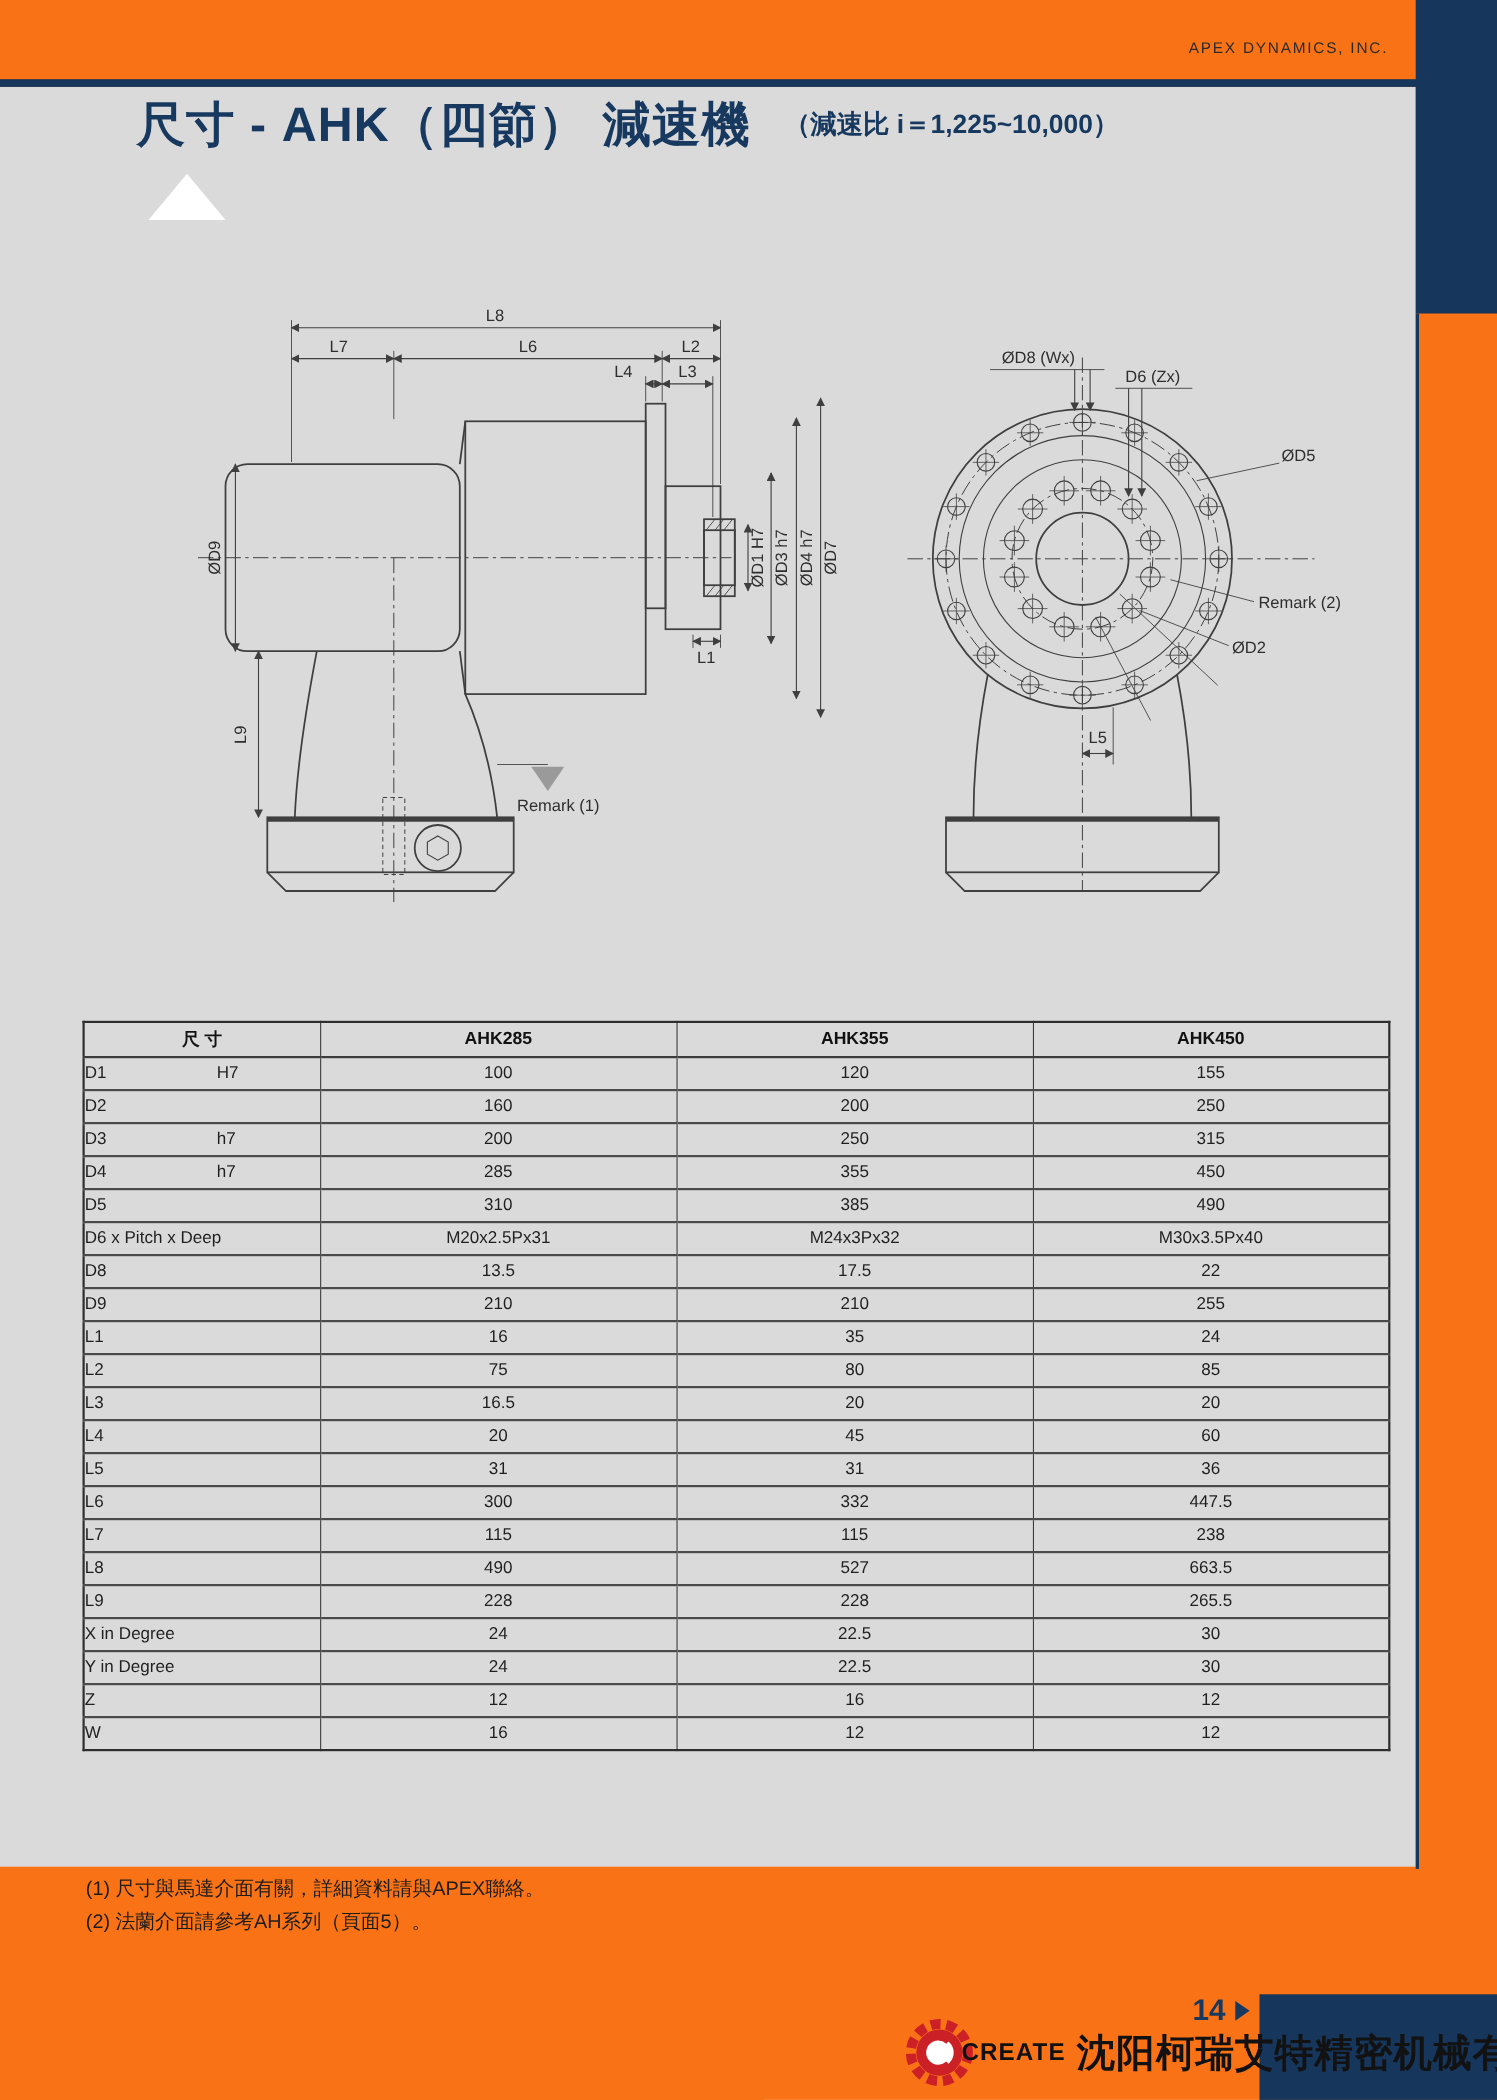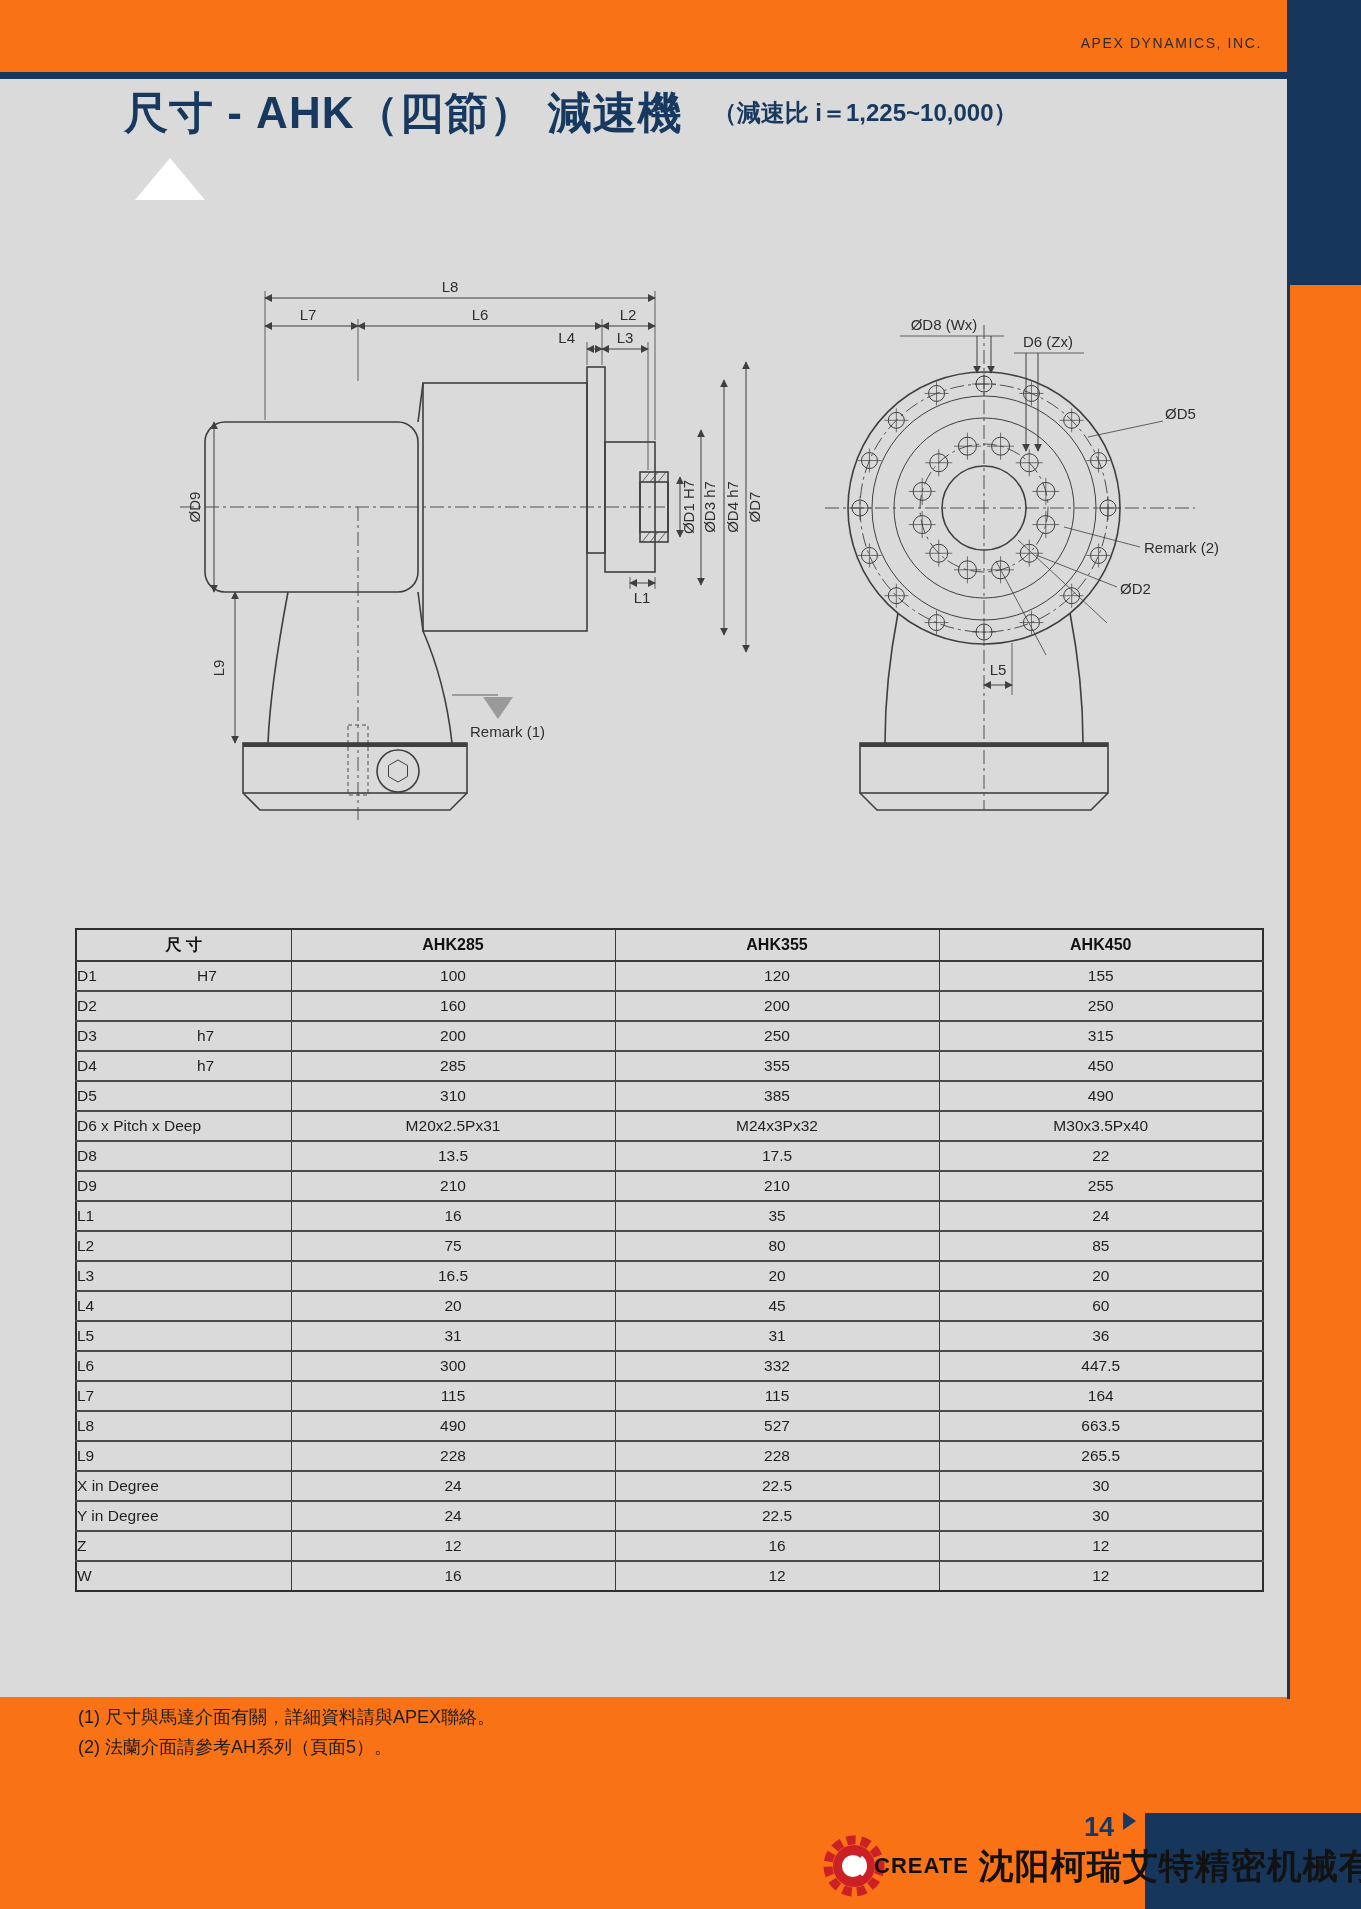--- a/index.html
+++ b/index.html
@@ -29,21 +29,21 @@
   .dim-table{position:absolute;left:75px;top:928px;width:1188px;border-collapse:collapse;
              table-layout:fixed;border:2.5px solid #2e2e2e;}
   .dim-table th{height:30px;font-size:16px;font-weight:bold;color:#111;
                 border-left:1.5px solid #3c3c3c;border-bottom:2px solid #3c3c3c;text-align:center;padding:0;}
   .dim-table td{height:28px;font-size:15.5px;color:#1f1f1f;text-align:center;padding:0;
                 border-left:1.5px solid #3c3c3c;border-top:2px solid #4a4a4a;}
   .dim-table td.c-dim{text-align:left;}
   .dim-label{display:inline-block;min-width:120px;}
   .col-dim{width:215px;} .col-val{width:324px;}
   .notes{position:absolute;left:78px;top:1702px;font-size:18px;color:#1c1c1c;line-height:30px;}
-  .pagenum{position:absolute;left:1084px;top:1812px;display:flex;gap:9px;
+  .pagenum{position:absolute;left:1084px;top:1812px;display:flex;align-items:center;gap:9px;
            font-size:27px;font-weight:bold;color:#17395f;z-index:2;}
   .page-arrow{width:0;height:0;border-top:9px solid transparent;border-bottom:9px solid transparent;
               border-left:13px solid #17395f;}
   .footer-logo{position:absolute;left:822px;top:1834px;display:flex;align-items:center;z-index:3;}
   .create-text{font-size:22px;font-weight:800;color:#111;margin-left:-12px;letter-spacing:1px;}
   .company{font-size:35px;font-weight:bold;color:#121212;margin-left:10px;letter-spacing:1px;white-space:nowrap;}
 </style>
 </head>
 <body>
 
@@ -378,21 +378,21 @@
         <tr>
           <td class="c-dim"><span class="dim-label">L6</span></td>
           <td>300</td>
           <td>332</td>
           <td>447.5</td>
         </tr>
         <tr>
           <td class="c-dim"><span class="dim-label">L7</span></td>
           <td>115</td>
           <td>115</td>
-          <td>164</td>
+          <td>238</td>
         </tr>
         <tr>
           <td class="c-dim"><span class="dim-label">L8</span></td>
           <td>490</td>
           <td>527</td>
           <td>663.5</td>
         </tr>
         <tr>
           <td class="c-dim"><span class="dim-label">L9</span></td>
           <td>228</td>

